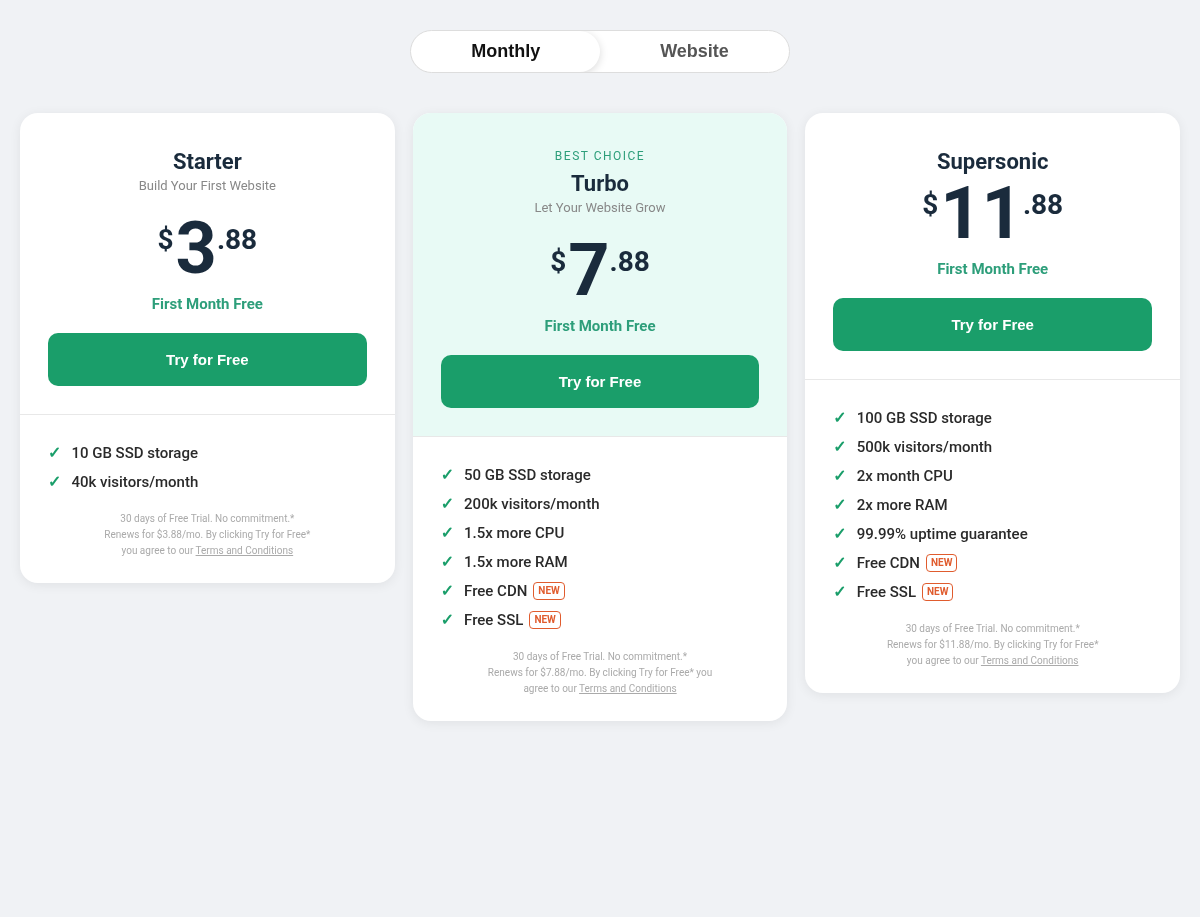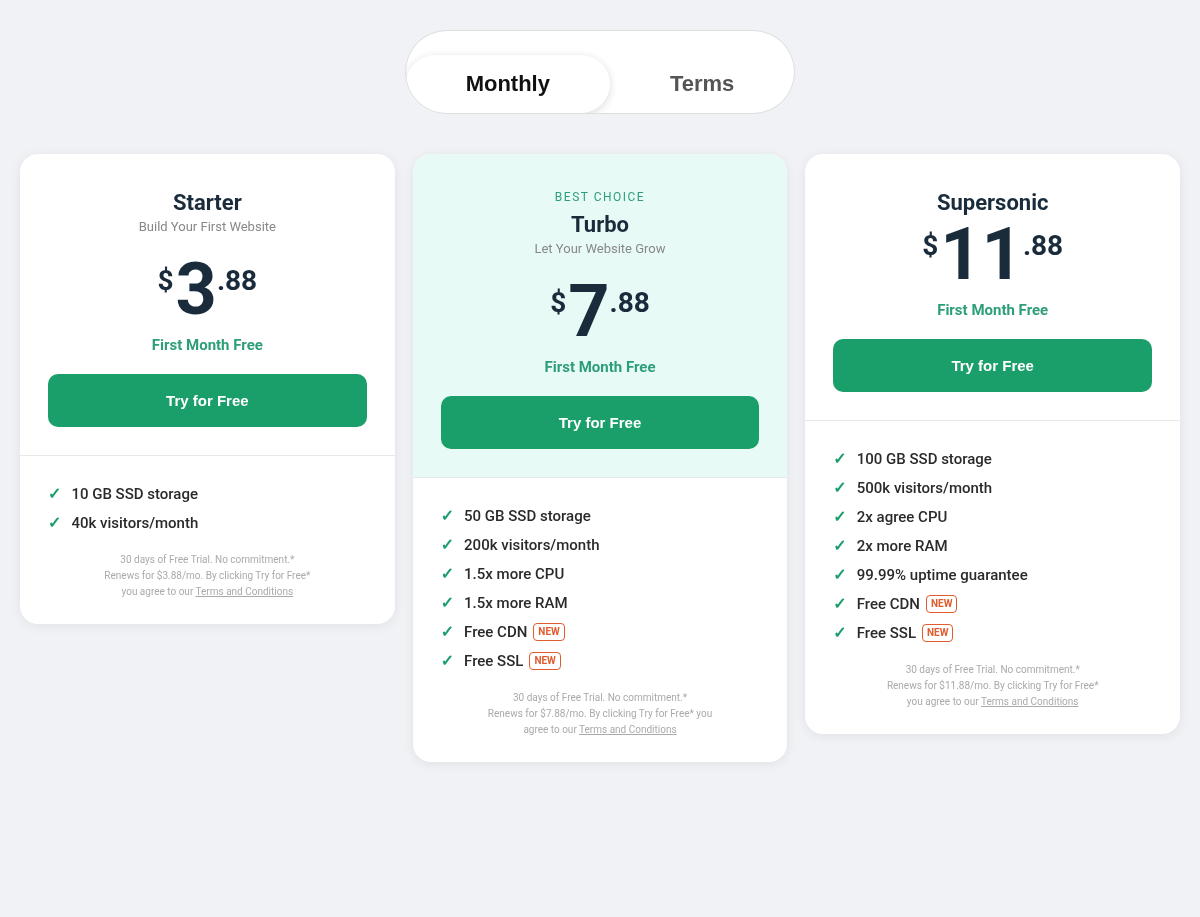--- a/index.html
+++ b/index.html
@@ -16,29 +16,28 @@
     
     .toggle-container {
       display: flex;
       background: #fff;
       border-radius: 50px;
       border: 1.5px solid #ddd;
       overflow: hidden;
       margin-bottom: 40px;
     }
     .toggle-btn {
-      padding: 16px 60px;
-      font-size: 22px;
+      padding: 10px 60px;
+      font-size: 18px;
       font-weight: 600;
       cursor: pointer;
       border: none;
       background: transparent;
       color: #555;
       transition: background 0.2s, color 0.2s;
-      margin-top: 24px;
     }
     .toggle-btn.active {
       background: #fff;
       color: #111;
       border-radius: 50px;
       box-shadow: 0 2px 8px rgba(0,0,0,0.15);
     }
 
     
     .cards-wrapper {
@@ -191,21 +190,21 @@
       height: 1px;
       background: #e8e8e8;
       margin: 0;
     }
   </style>
 </head>
 <body>
 
 <div class="toggle-container">
   <button class="toggle-btn active">Monthly</button>
-  <button class="toggle-btn">Terms</button>
+  <button class="toggle-btn">Website</button>
 </div>
 
 <div class="cards-wrapper" id="cards-container">
 <div class="card">
     <div class="card-top">
 
       <div class="plan-name">Starter</div>
       <div class="plan-tagline">Build Your First Website</div>
       <div class="price-row">
         <span class="price-dollar">$</span>
@@ -319,21 +318,21 @@
     </li>
 
     <li class="feature-item">
       <span class="check-icon">✓</span>
       <span>500k visitors/month</span>
 
     </li>
 
     <li class="feature-item">
       <span class="check-icon">✓</span>
-      <span>2x agree CPU</span>
+      <span>2x month CPU</span>
 
     </li>
 
     <li class="feature-item">
       <span class="check-icon">✓</span>
       <span>2x more RAM</span>
 
     </li>
 
     <li class="feature-item">

